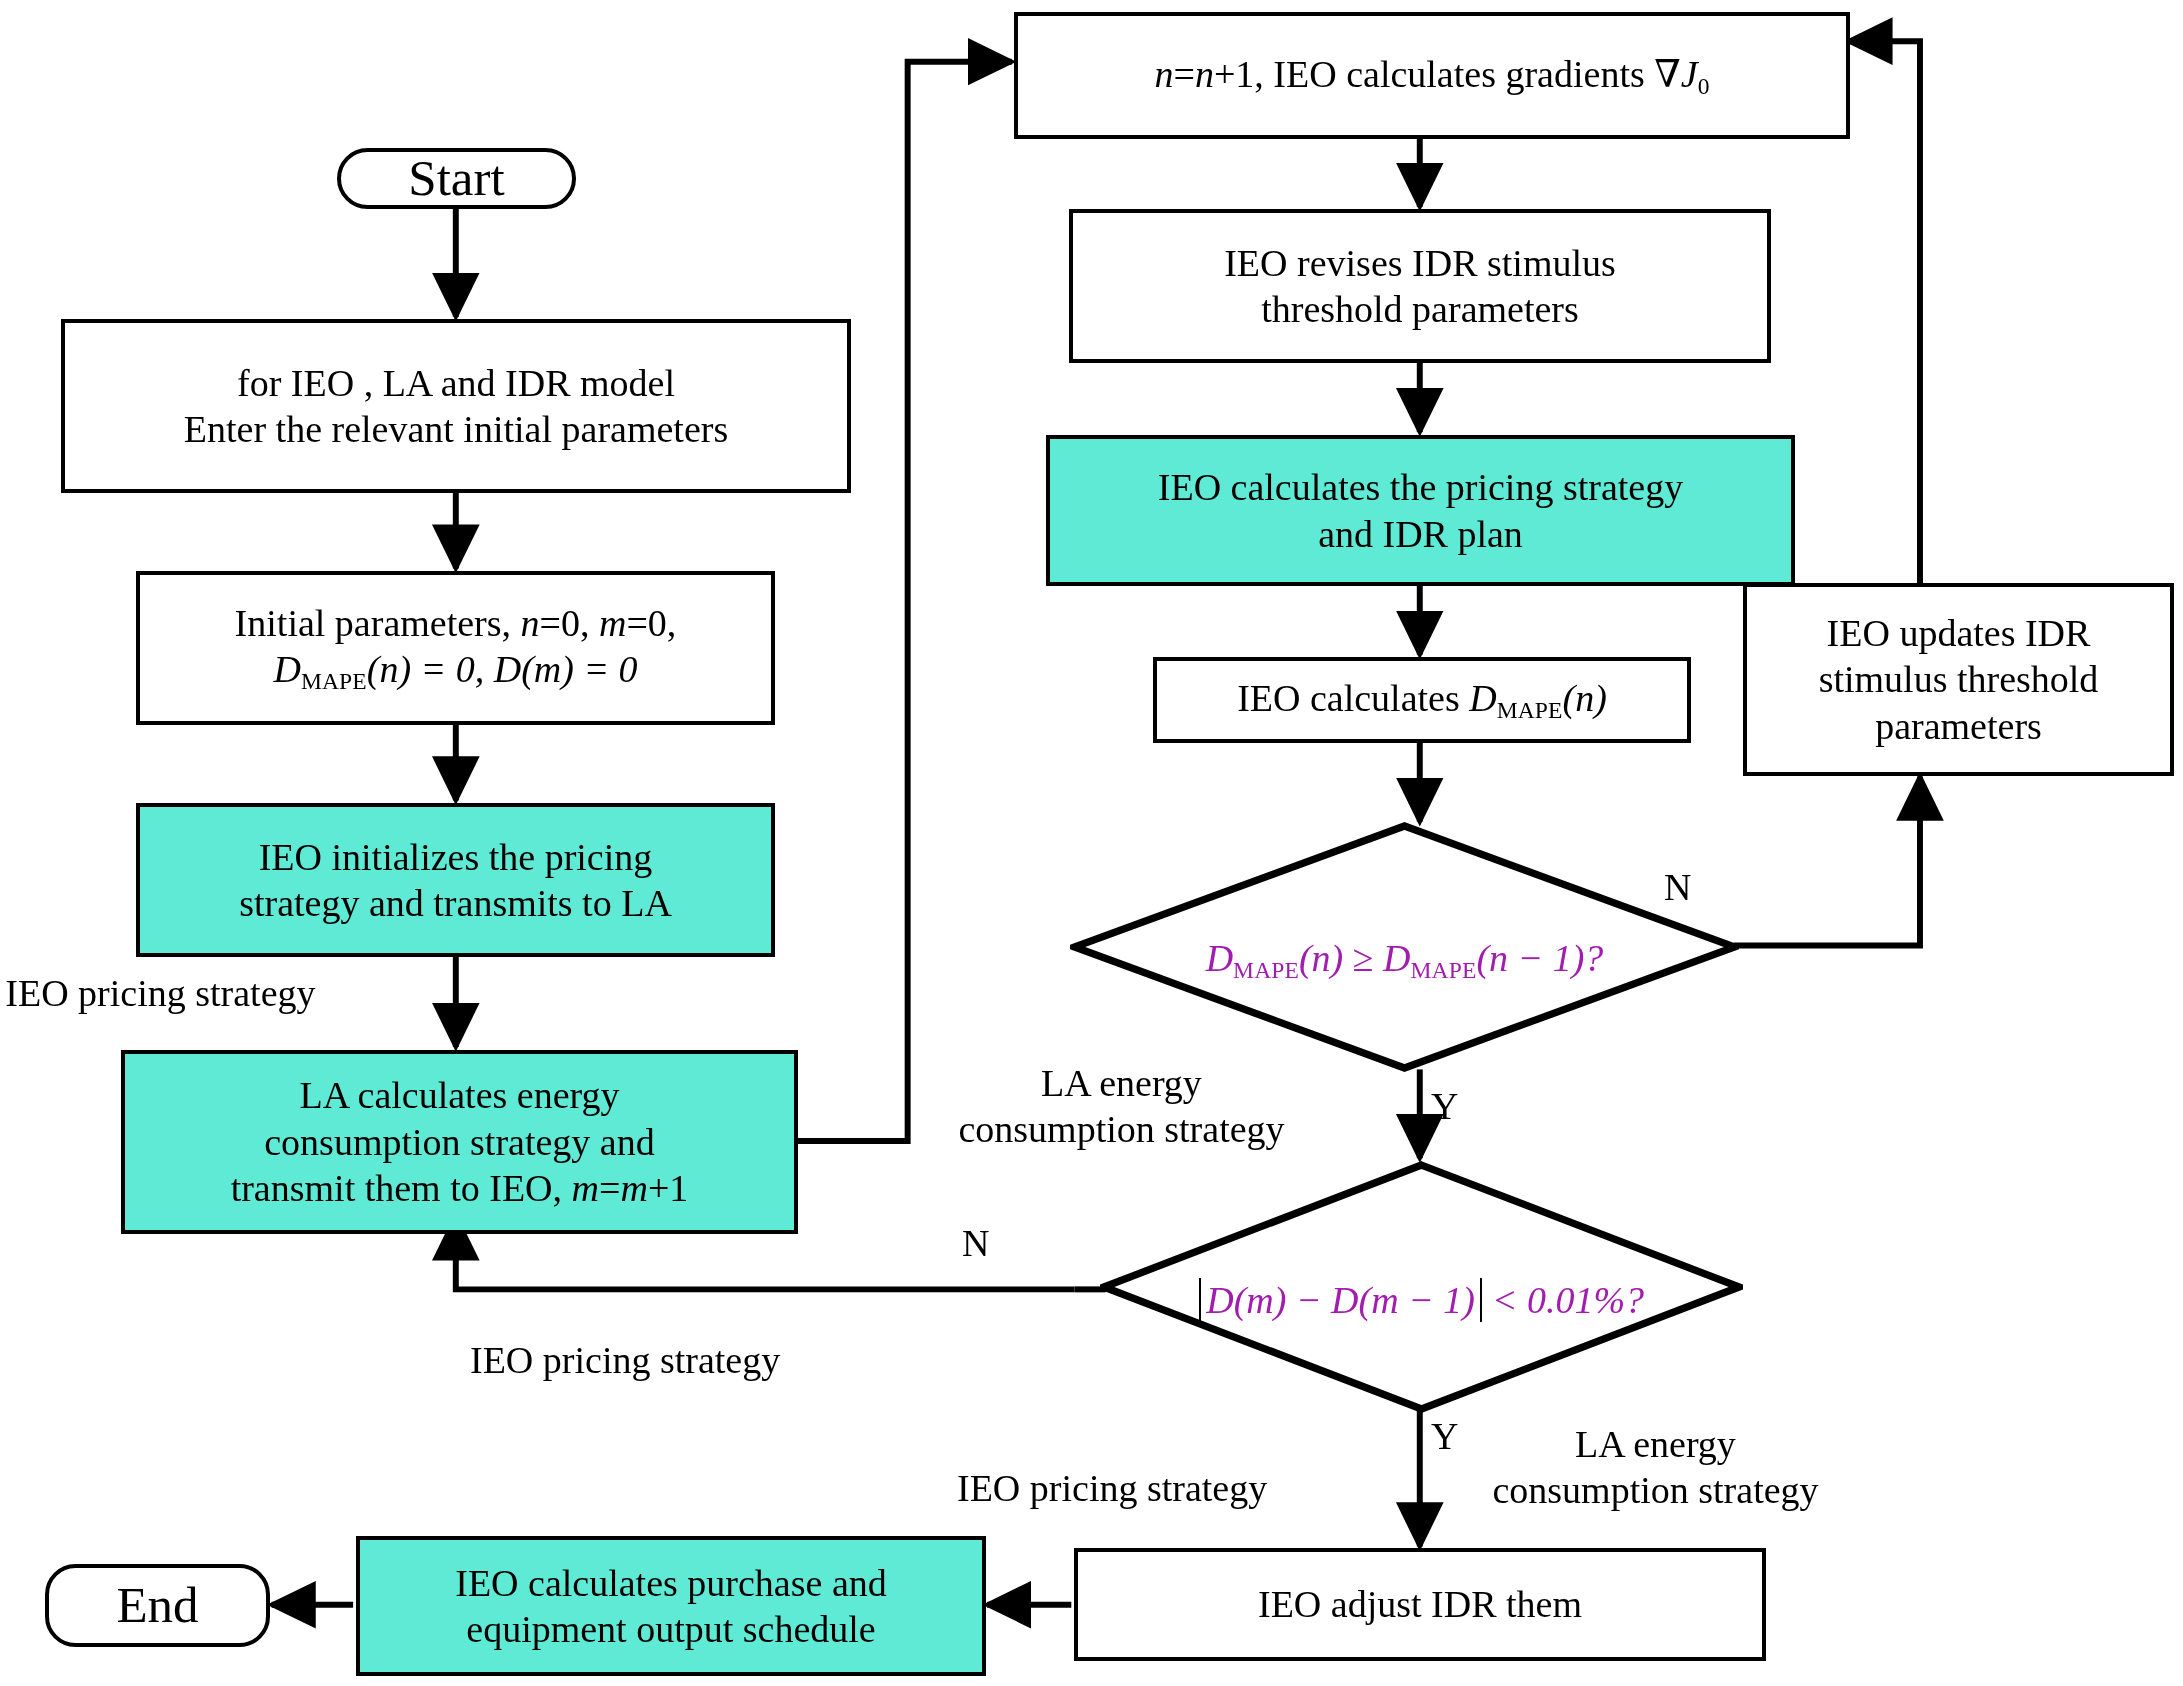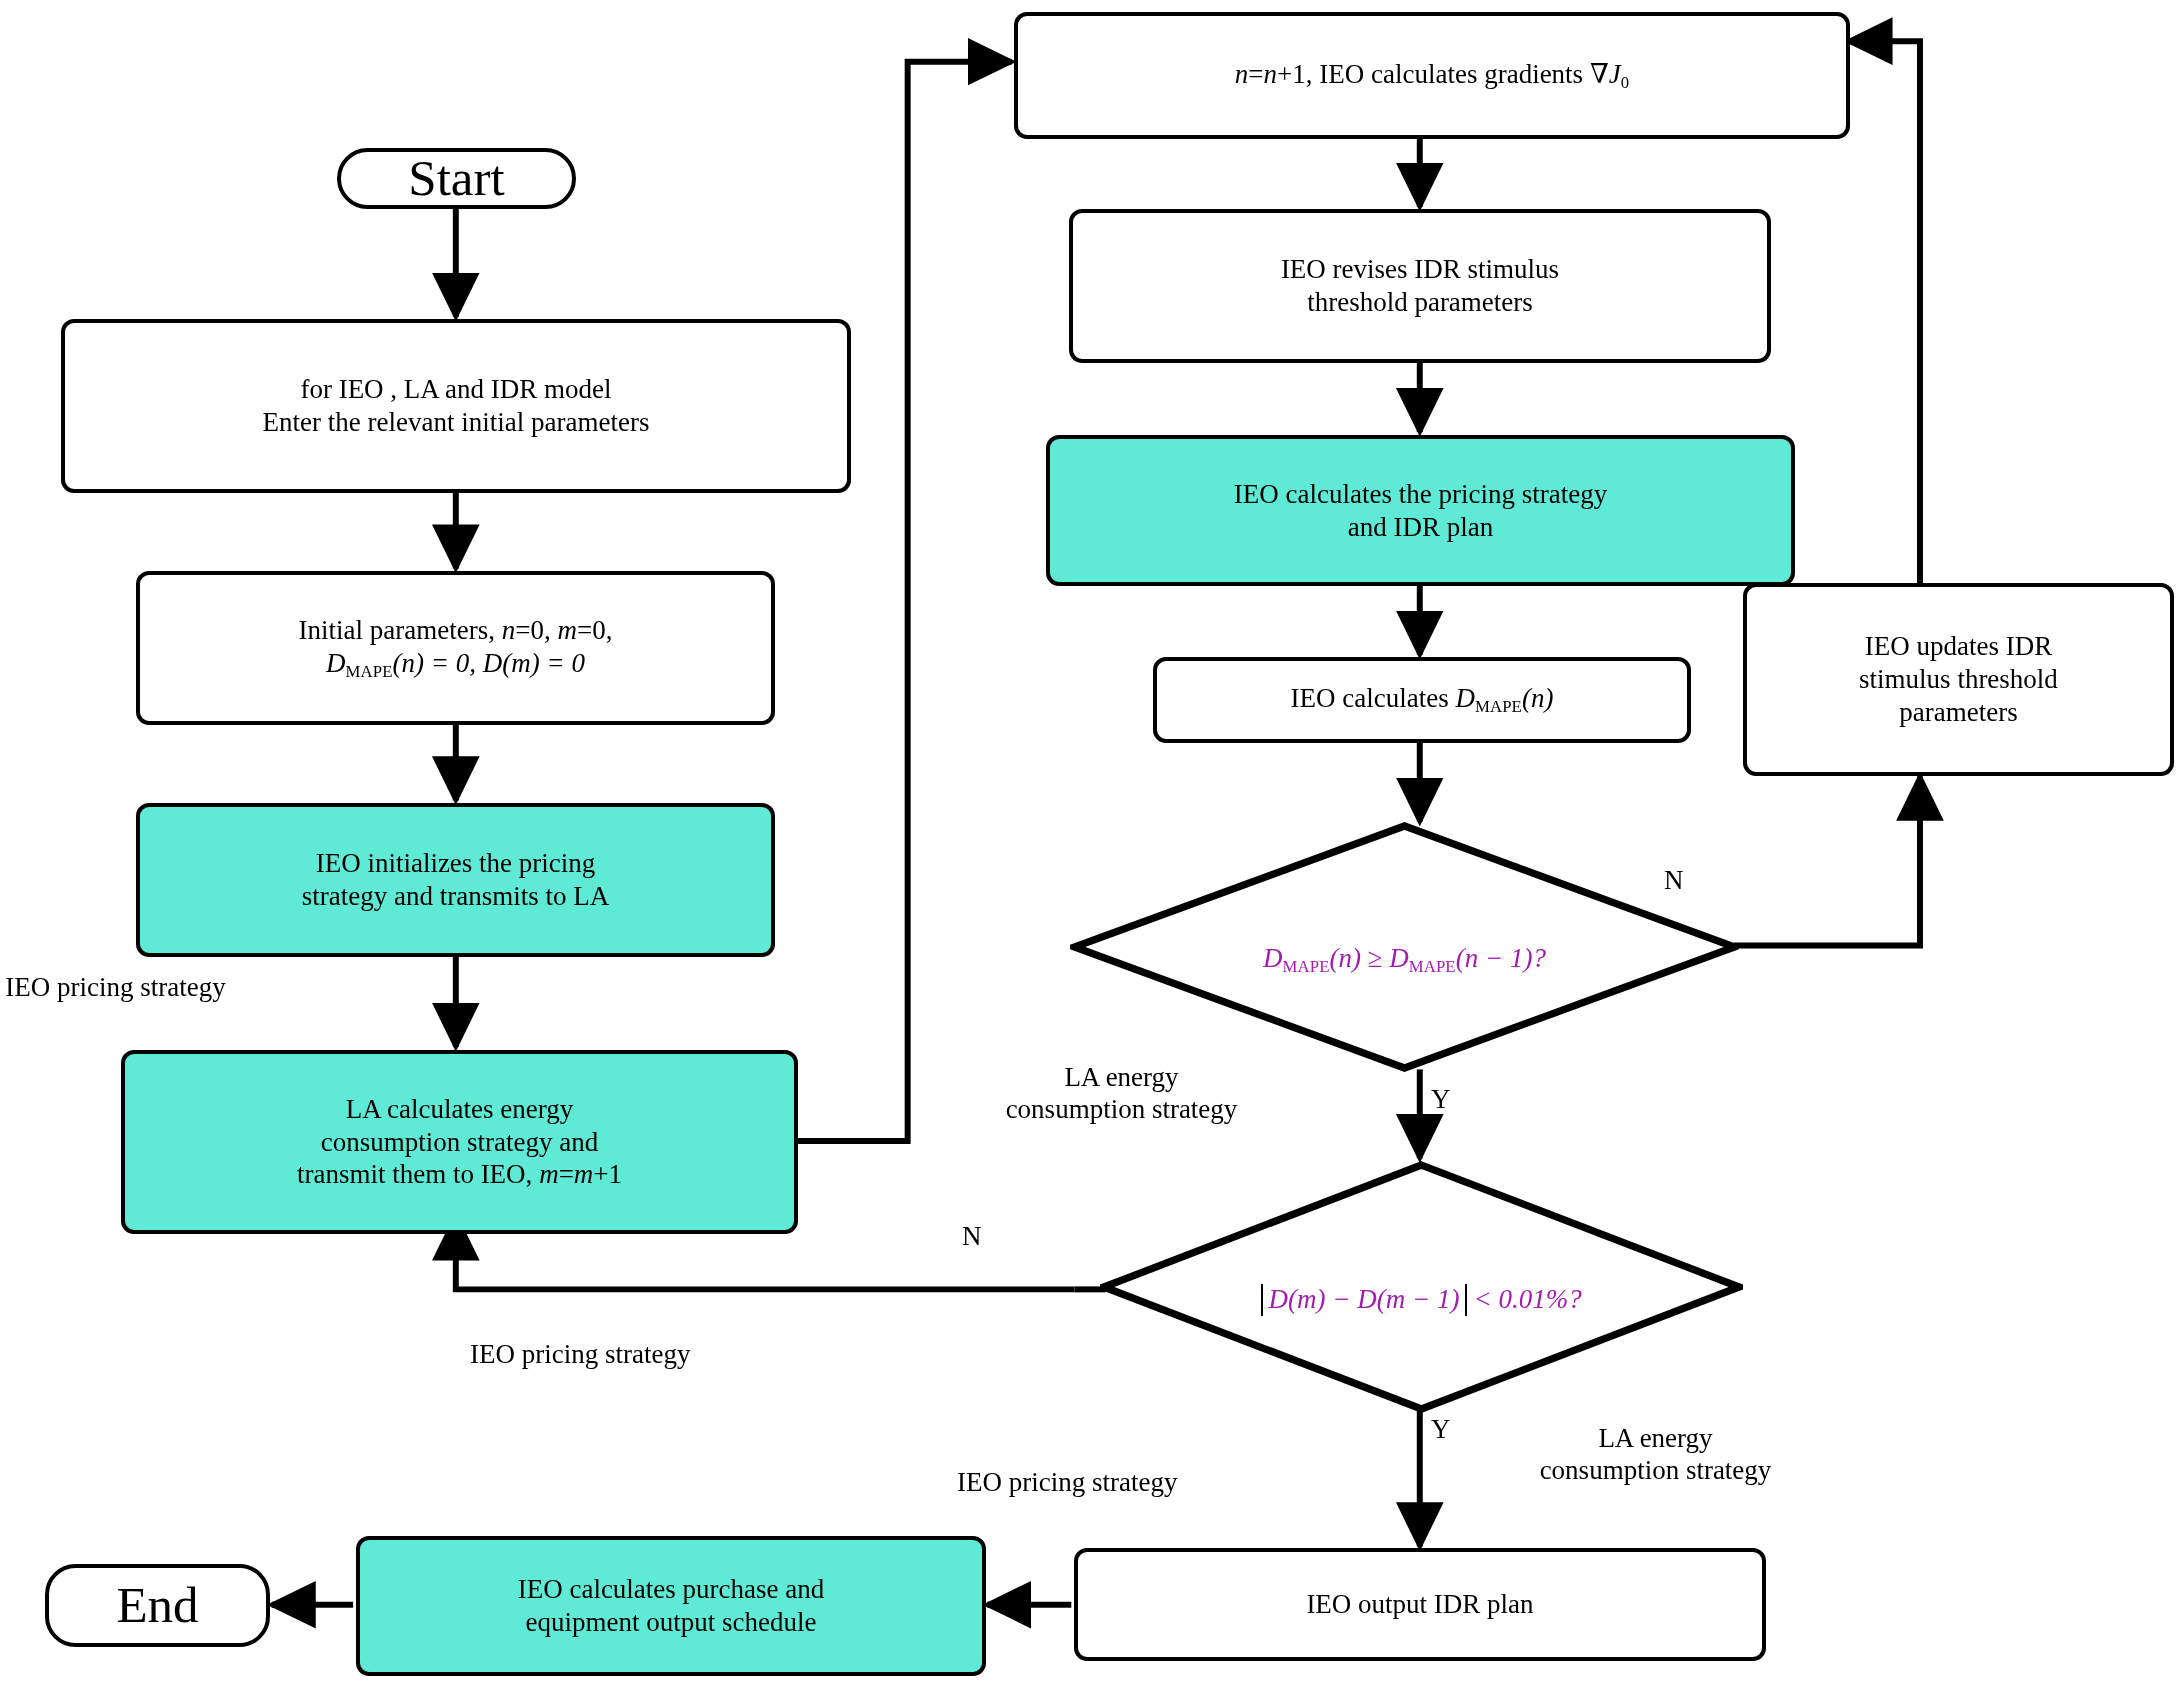--- a/index.html
+++ b/index.html
@@ -60,21 +60,21 @@
     color: #000;
     text-align: center;
     white-space: nowrap;
     line-height: 1.2;
   }
   .yn {
     position: absolute;
     color: #000;
     white-space: nowrap;
   }
-  .fs58 { font-size: 27px; border-radius: 13px; }
+  .fs58 { font-size: 38px; }
   .fs62 { font-size: 51px; text-align: center; }
   i.mv { font-style: italic; }
   .sub {
     font-size: 0.62em;
     vertical-align: -0.30em;
     font-style: normal;
     letter-spacing: 0.1px;
   }
   .mathi { font-style: italic; }
   .abs {
@@ -207,21 +207,21 @@
   <div class="dec-wrap" style="left:1100px; top:1161px; width:643px; height:252px;">
     <svg width="643" height="252" viewBox="0 0 970 380">
       <polygon points="485,6 964,190 485,374 6,190" fill="#ffffff" stroke="#000" stroke-width="11"></polygon>
     </svg>
     <span class="dec-label fs58">
       <span class="abs mathi">D(m) − D(m − 1)</span><i class="mathi"> &lt; 0.01%?</i>
     </span>
   </div>
 
   <div class="node proc fs58" style="left:1074px; top:1548px; width:692px; height:113px;">
-    <span>IEO output IDR plan</span>
+    <span>IEO adjust IDR them</span>
   </div>
 
   <div class="node terminal fs62" style="left:45px; top:1564px; width:225px; height:83px;">
     <span>End</span>
   </div>
 
   <div class="node proc shaded fs58" style="left:356px; top:1536px; width:630px; height:140px; flex-direction:column;">
     <span>IEO calculates purchase and</span>
     <span>equipment output schedule</span>
   </div>

